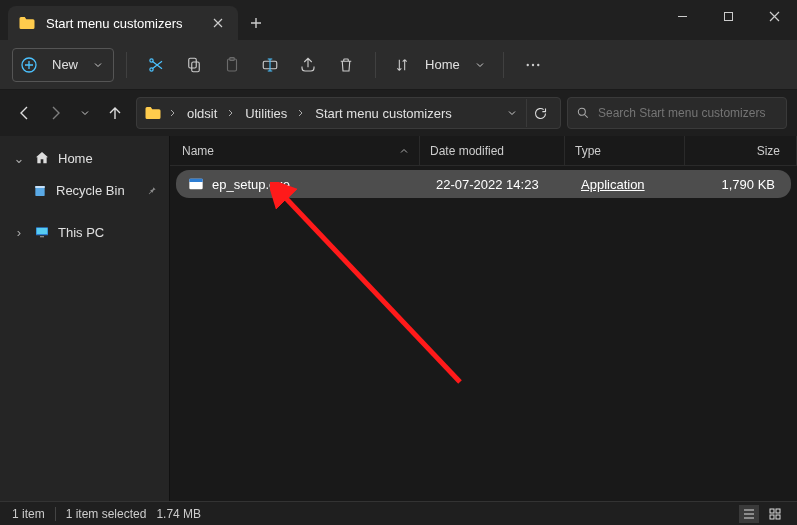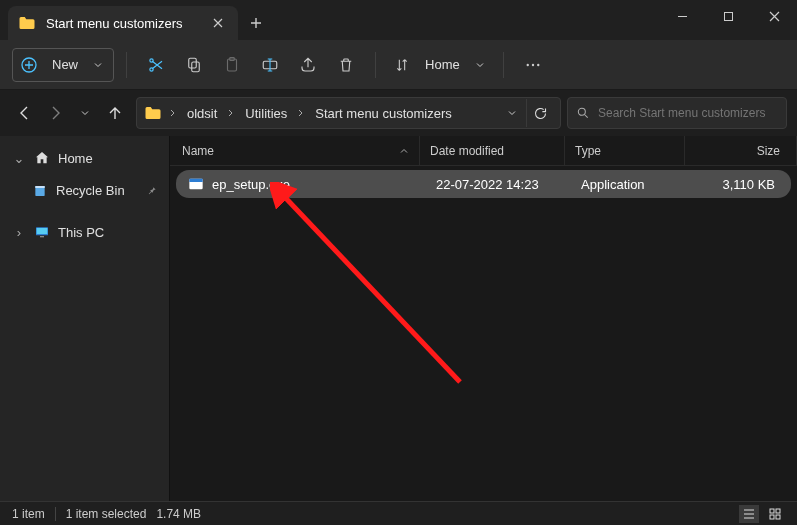--- a/index.html
+++ b/index.html
@@ -56,21 +56,21 @@
   .col.type { width:120px; }
   .col.size { flex:1; justify-content:flex-end; padding-right:16px; border-right:1px solid #2a2a2a; }
   .sortarr { margin-left:auto; }
 
   .filelist { flex:1; position:relative; }
   .filerow { display:flex; height:28px; align-items:center; margin:4px 6px; border-radius:13px; }
   .filerow.sel { background:#4d4d4d; color:#fff; }
   .cell { padding:0 10px; display:flex; align-items:center; }
   .cell.name { width:250px; gap:8px; padding-left:12px; }
   .cell.date { width:145px; }
-  .cell.type { width:120px; }
+  .cell.type { width:120px;text-decoration:underline; }
   .cell.size { flex:1; justify-content:flex-end; padding-right:16px; }
 
   .arrow-annot { position:absolute; left:100px; top:16px; pointer-events:none; }
 
   
   .statusbar { height:24px; background:#1f1f1f; border-top:1px solid #333; display:flex; align-items:center; padding:0 12px; font-size:12px; color:#ccc; gap:6px; }
   .status-sep { width:1px; height:14px; background:#444; margin:0 4px; }
   .statusbar .spacer { flex:1; }
   .viewmode { width:20px; height:18px; display:flex; align-items:center; justify-content:center; border:1px solid transparent; }
   .viewmode.active { background:#3a3a3a; }
@@ -316,21 +316,21 @@
           <span>
               <svg width="16" height="16" viewBox="0 0 24 24">
                 <rect x="2" y="4" width="20" height="16" rx="2" fill="#fff"></rect>
                 <rect x="2" y="4" width="20" height="5" fill="#2d7dd2"></rect>
               </svg>
             </span>
           <span>ep_setup.exe</span>
         </div>
         <div class="cell date">22-07-2022 14:23</div>
         <div class="cell type">Application</div>
-        <div class="cell size">3,110 KB</div>
+        <div class="cell size">1,790 KB</div>
       </div>
 
       <svg class="arrow-annot" width="200" height="220">
         <defs>
             <marker id="ah" markerWidth="10" markerHeight="10" refX="2" refY="3" orient="auto">
               <path d="M0 0L6 3L0 6z" fill="#ff1a1a"></path>
             </marker>
           </defs>
         <line x1="190" y1="200" x2="10" y2="10" stroke="#ff1a1a" stroke-width="5" marker-end="url(#ah)"></line>
       </svg>

